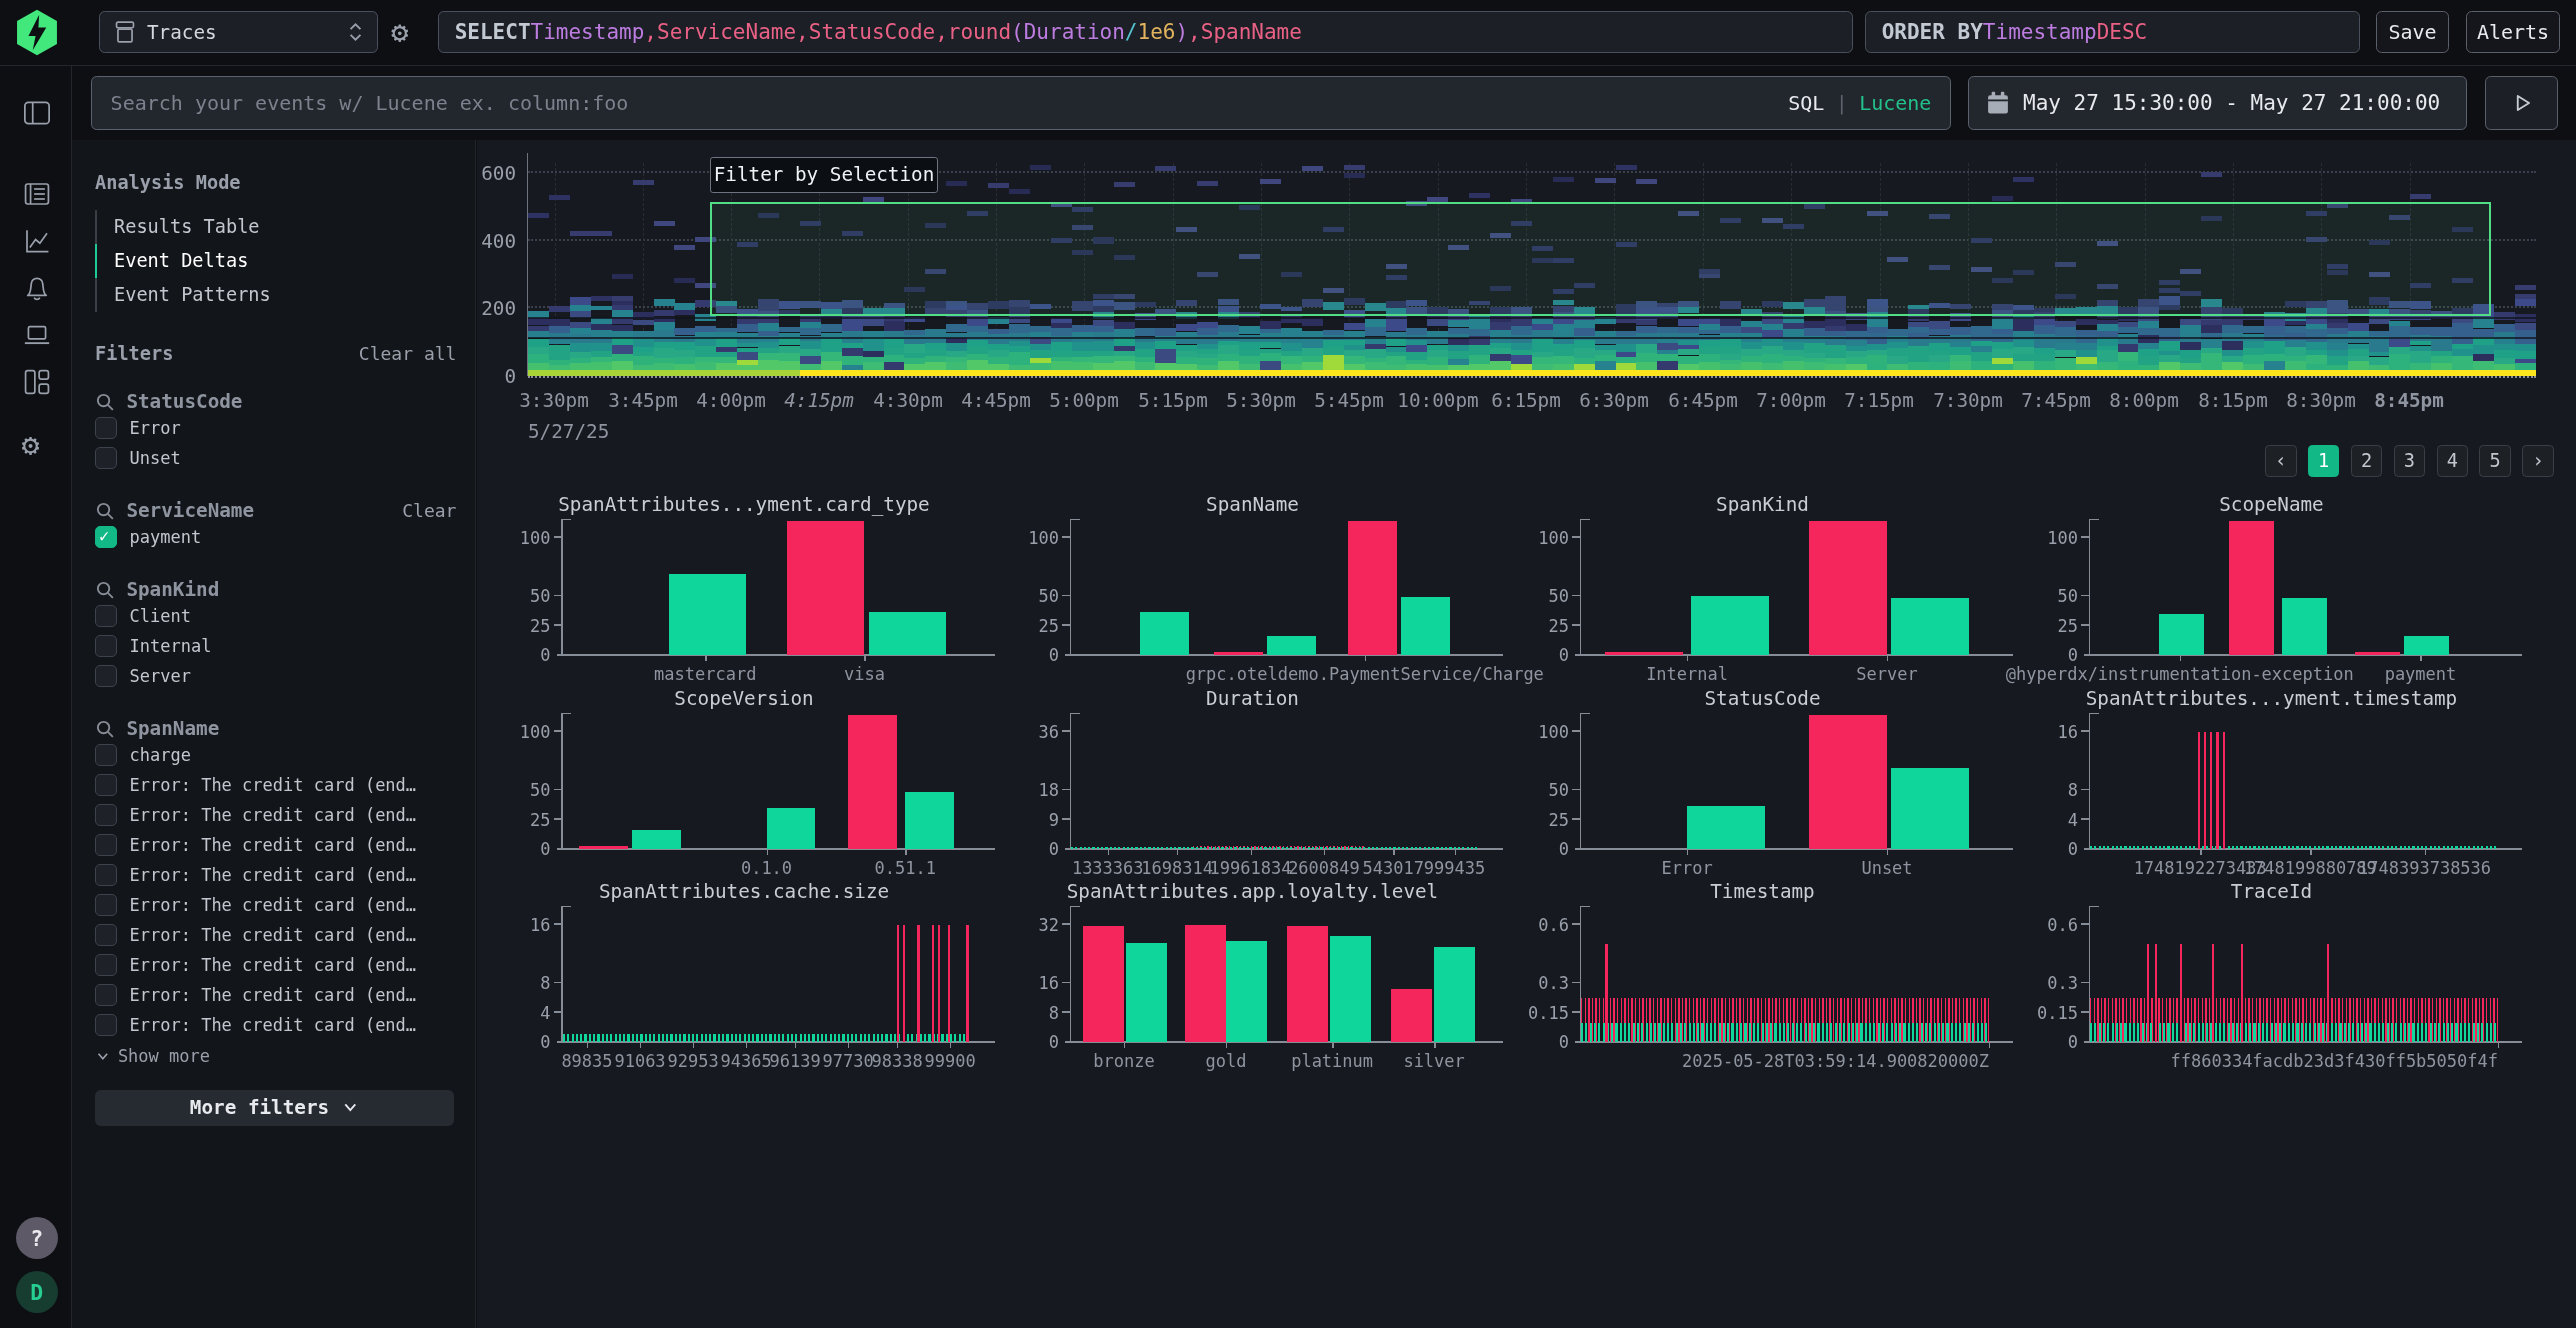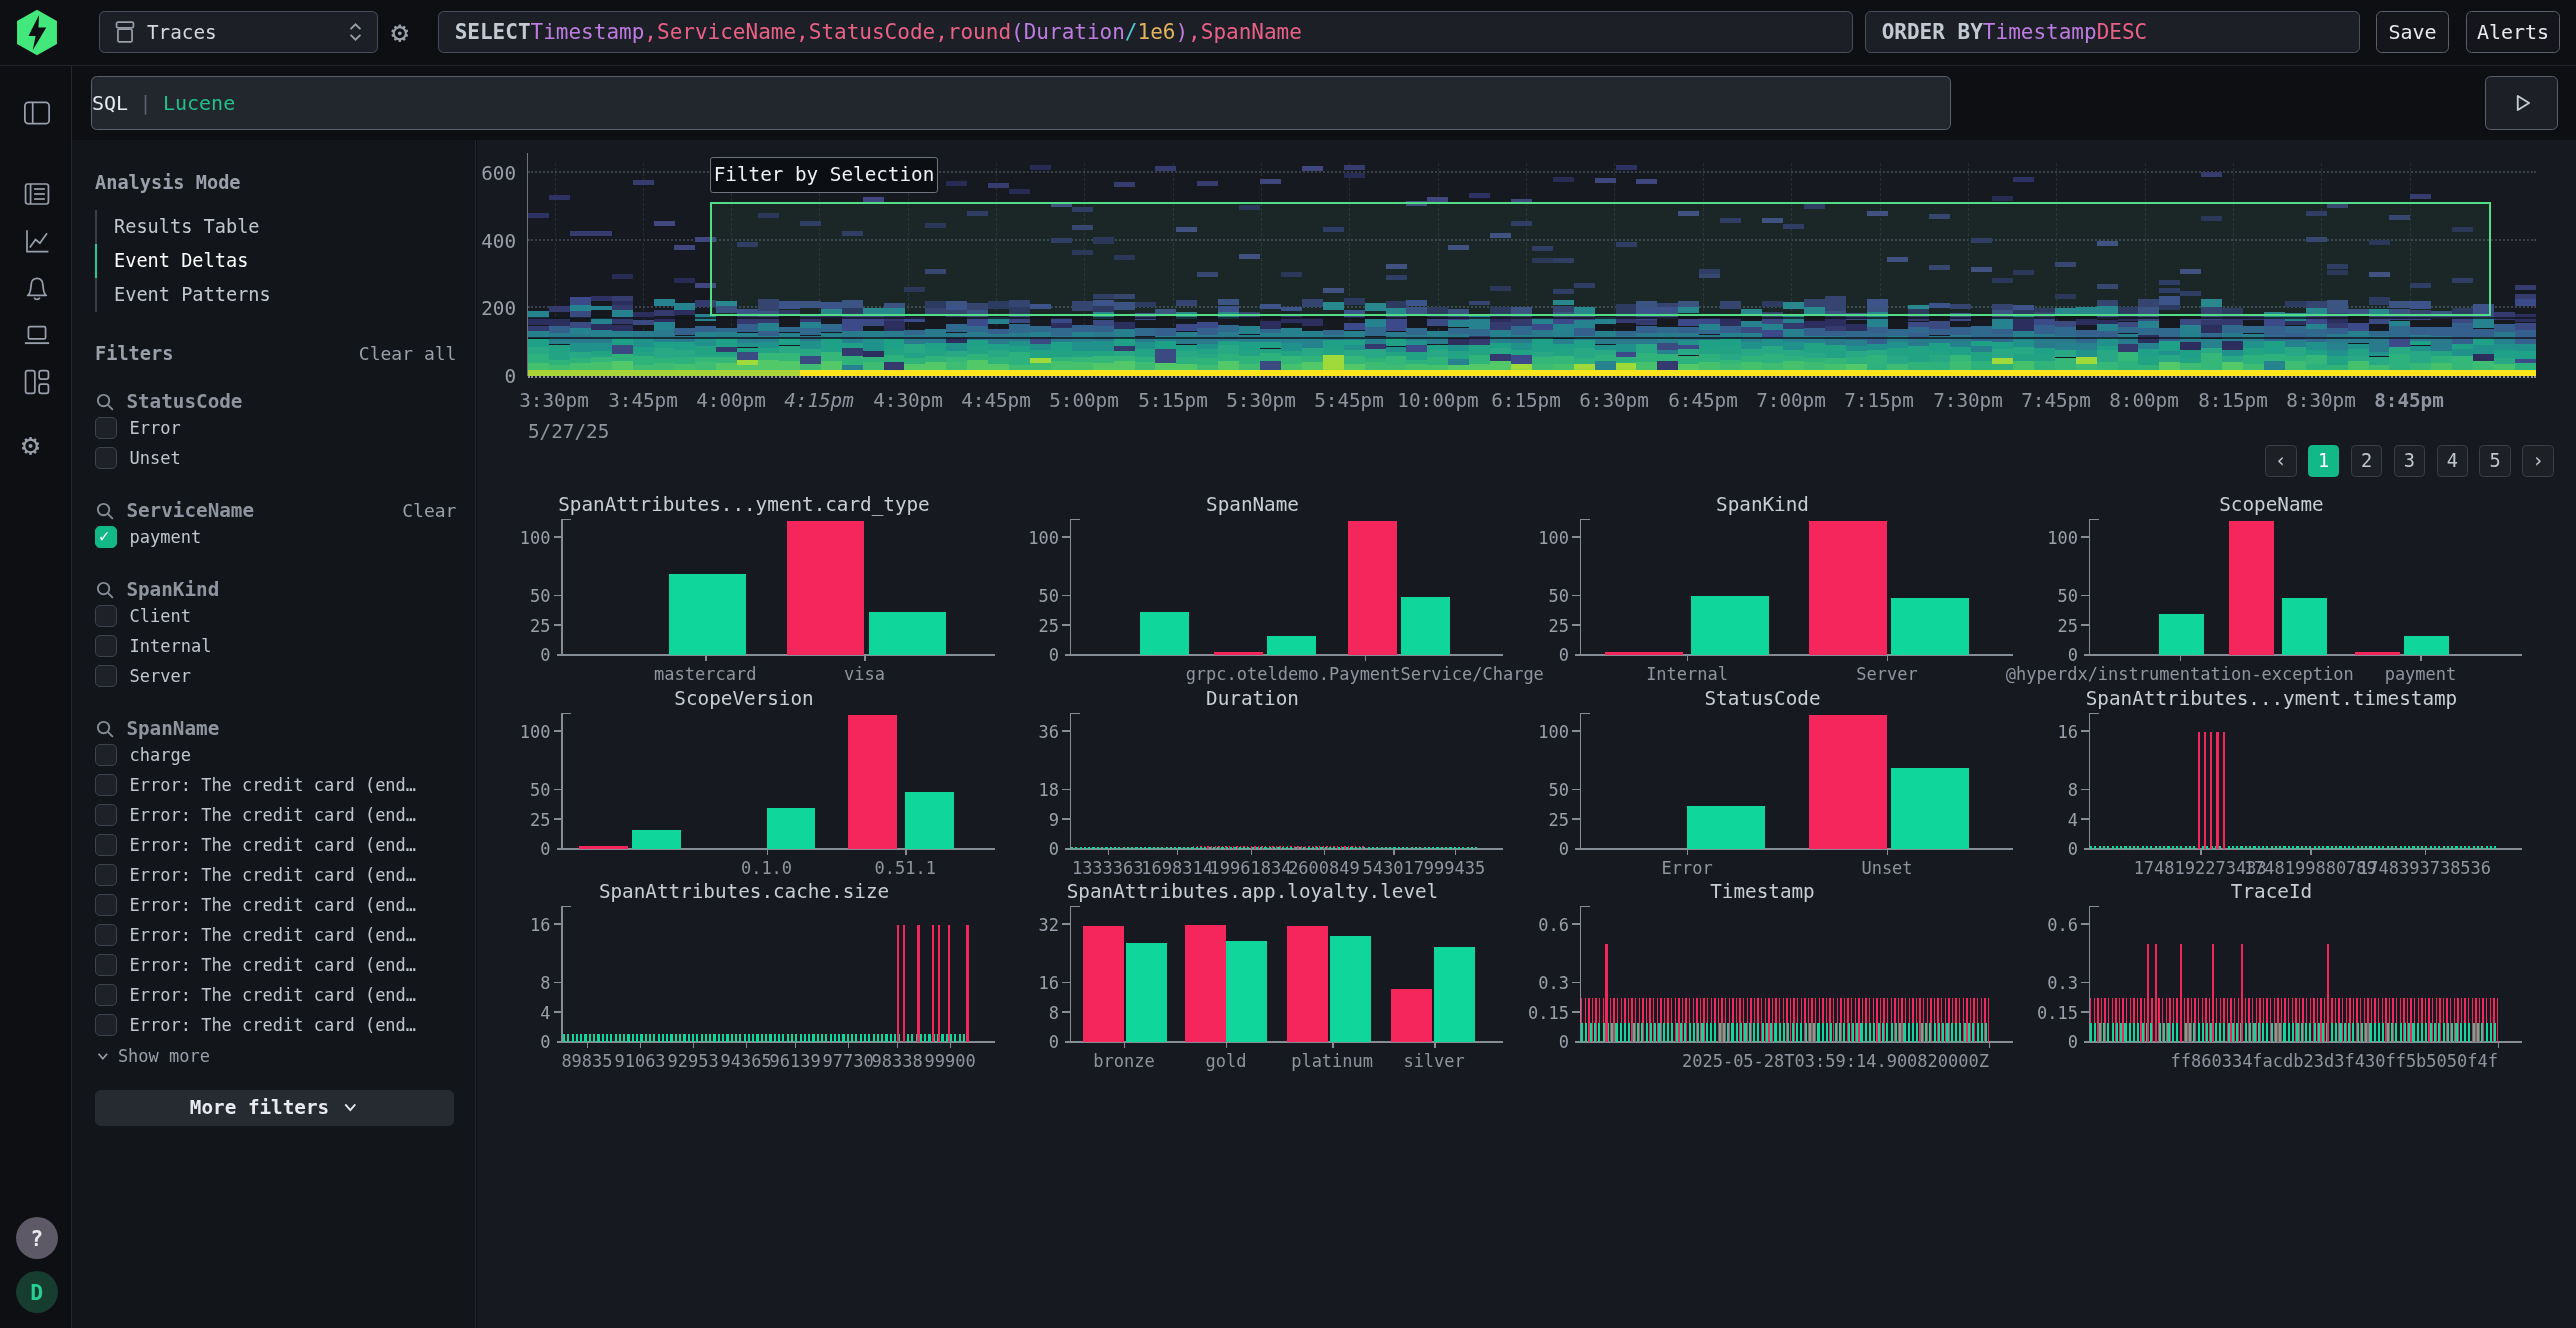--- a/index.html
+++ b/index.html
@@ -149,25 +149,35 @@
       <span class="tk-kw">ORDER BY </span>
       <span class="tk-purple">Timestamp </span>
       <span class="tk-pink">DESC</span>
     </div>
   <div id="save-btn" class="abs btn">Save</div>
   <div id="alerts-btn" class="abs btn">Alerts</div>
 </div>
 
 <div id="searchrow" class="abs">
   <div id="search-wrap" class="abs">
+    <input id="search-input" placeholder="Search your events w/ Lucene ex. column:foo" style="">
     <div id="lang-toggle">
       <span id="lang-sql">SQL</span>
       <span id="lang-div">|</span>
       <span id="lang-lucene">Lucene</span>
     </div>
+  </div>
+  <div id="daterange" class="abs">
+    <svg width="24" height="26" viewBox="0 0 34 36">
+      <rect x="8" y="2" width="5" height="8" rx="1.5" fill="#a7adb6"></rect>
+      <rect x="21" y="2" width="5" height="8" rx="1.5" fill="#a7adb6"></rect>
+      <rect x="3" y="7" width="28" height="26" rx="3" fill="#a7adb6"></rect>
+      <rect x="3" y="13" width="28" height="2.6" fill="#22262d"></rect>
+    </svg>
+    <span>May 27 15:30:00 - May 27 21:00:00</span>
   </div>
   <div id="run-btn" class="abs btn">
     <svg width="24" height="24" viewBox="0 0 34 34">
       <polygon points="11,7 27,17 11,27" fill="none" stroke="#c6cbd3" stroke-width="2.6" stroke-linejoin="round"></polygon>
     </svg>
   </div>
 </div>
 
 <div id="rail" class="abs">
   <svg class="rail-ic" style="top:32px" viewBox="0 0 42 42">

